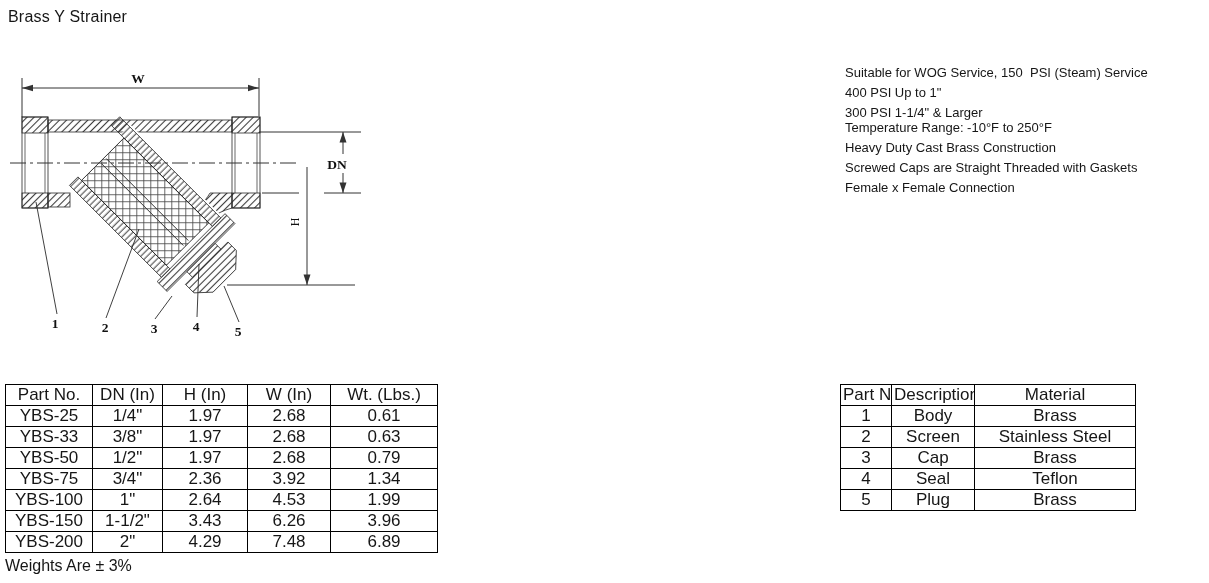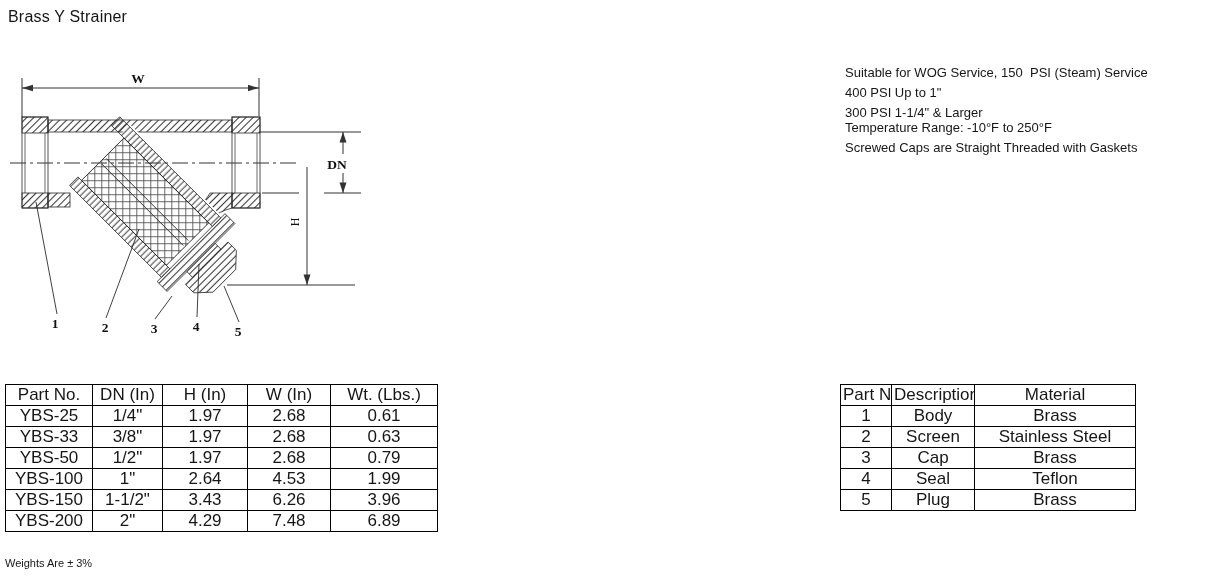--- a/index.html
+++ b/index.html
@@ -8,21 +8,21 @@
     font-family:"Liberation Sans",sans-serif;color:#161616;overflow:hidden;
   }
   .title{position:absolute;left:8px;top:8px;font-size:16px;font-weight:normal;letter-spacing:.2px}
   .features{position:absolute;left:845px;top:64px;font-size:13px}
   .features .feature{height:20px;line-height:18px;white-space:pre}
   .features .feature:nth-child(4){margin-top:-5px}
   table{position:absolute;border-collapse:collapse;font-size:17px;table-layout:fixed;background:#fff}
   th,td{border:1px solid #000;text-align:center;font-weight:normal;height:18px;padding:0 2px;overflow:hidden;white-space:nowrap}
   #dims-table{left:5px;top:384px;width:432px}
   #mats-table{left:840px;top:384px;width:295px}
-  .footnote{position:absolute;left:5px;top:557px;font-size:11px}
+  .footnote{position:absolute;left:5px;top:557px;font-size:16px}
   #diagram{position:absolute;left:8px;top:62px}
   #diagram text{font-family:"Liberation Serif",serif;fill:#111}
   .dimtxt{font-size:13.5px;font-weight:bold}
   .numtxt{font-size:13.5px;font-weight:bold}
   .htxt{font-size:12px}
 </style>
 </head>
 <body>
 
 <div class="title">Brass Y Strainer</div>
@@ -107,21 +107,23 @@
   <text class="numtxt" x="146" y="271" text-anchor="middle">3</text>
   <text class="numtxt" x="188" y="269" text-anchor="middle">4</text>
   <text class="numtxt" x="230" y="274" text-anchor="middle">5</text>
 </svg>
 
 <div class="features">
     <div class="feature">Suitable for WOG Service, 150  PSI (Steam) Service</div>
     <div class="feature">400 PSI Up to 1"</div>
     <div class="feature">300 PSI 1-1/4" &amp; Larger</div>
     <div class="feature">Temperature Range: -10°F to 250°F</div>
+    <div class="feature">Heavy Duty Cast Brass Construction</div>
     <div class="feature">Screwed Caps are Straight Threaded with Gaskets</div>
+    <div class="feature">Female x Female Connection</div>
   </div>
 
 <table id="dims-table">
   <colgroup>
     <col style="width:87px">
       <col style="width:70px">
       <col style="width:85px">
     <col style="width:83px">
       <col style="width:107px">
   </colgroup>
@@ -150,20 +152,27 @@
         <td>0.63</td>
       </tr>
       <tr>
         <td>YBS-50</td>
         <td>1/2"</td>
         <td>1.97</td>
         <td>2.68</td>
         <td>0.79</td>
       </tr>
       <tr>
+        <td>YBS-75</td>
+        <td>3/4"</td>
+        <td>2.36</td>
+        <td>3.92</td>
+        <td>1.34</td>
+      </tr>
+      <tr>
         <td>YBS-100</td>
         <td>1"</td>
         <td>2.64</td>
         <td>4.53</td>
         <td>1.99</td>
       </tr>
       <tr>
         <td>YBS-150</td>
         <td>1-1/2"</td>
         <td>3.43</td>

